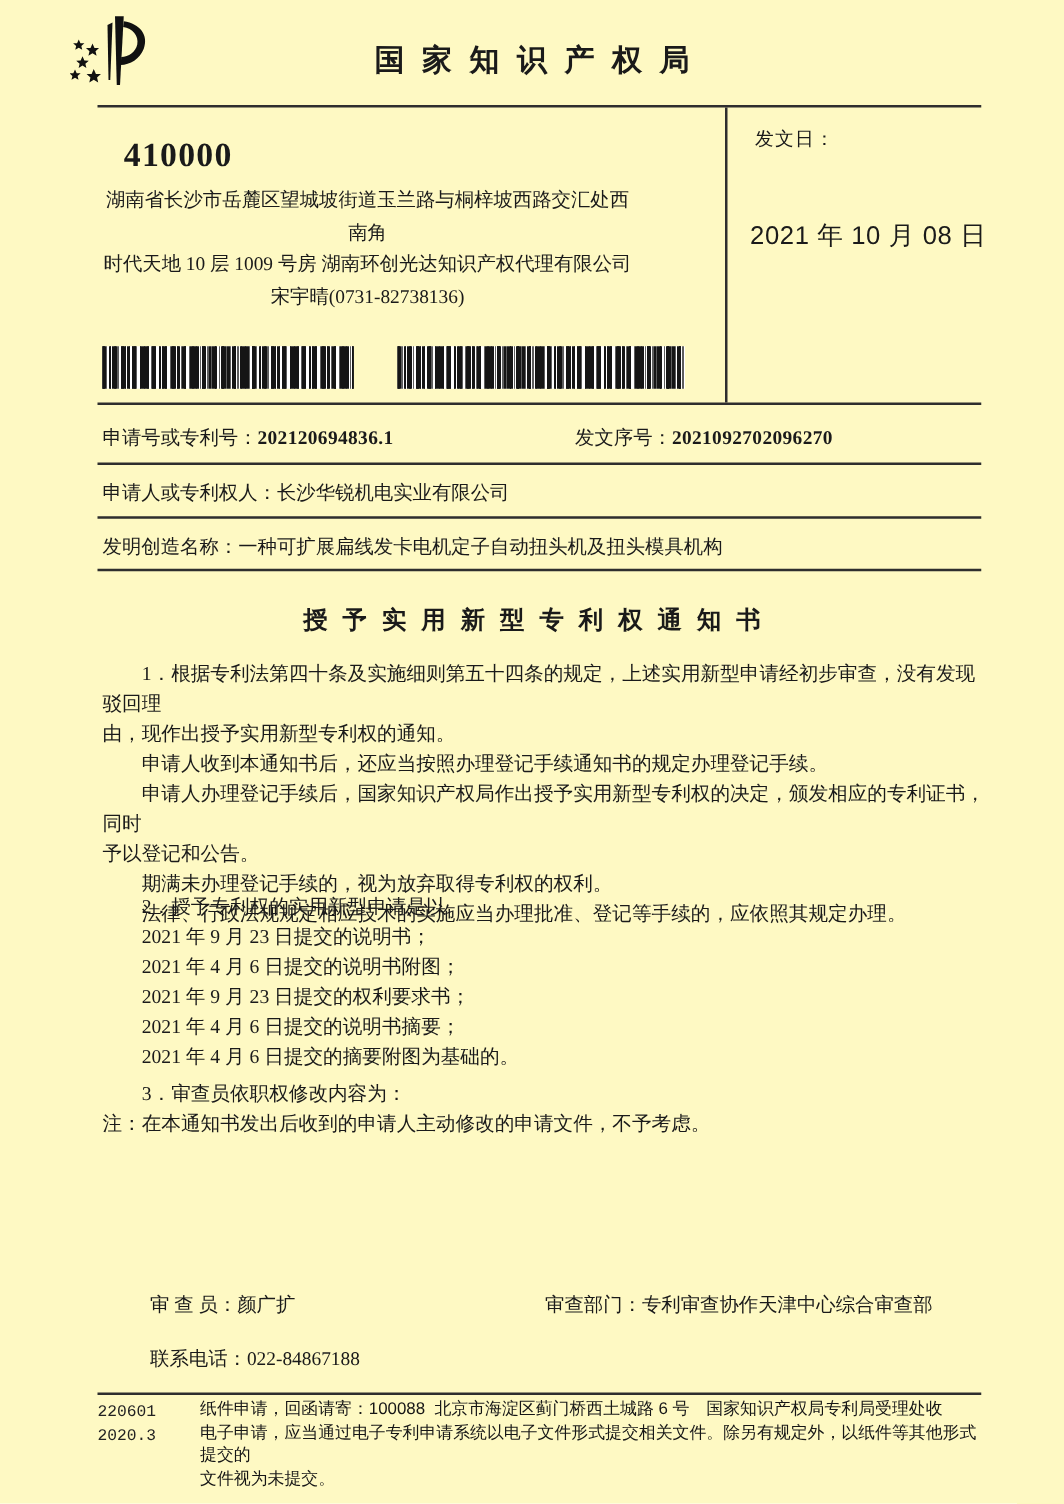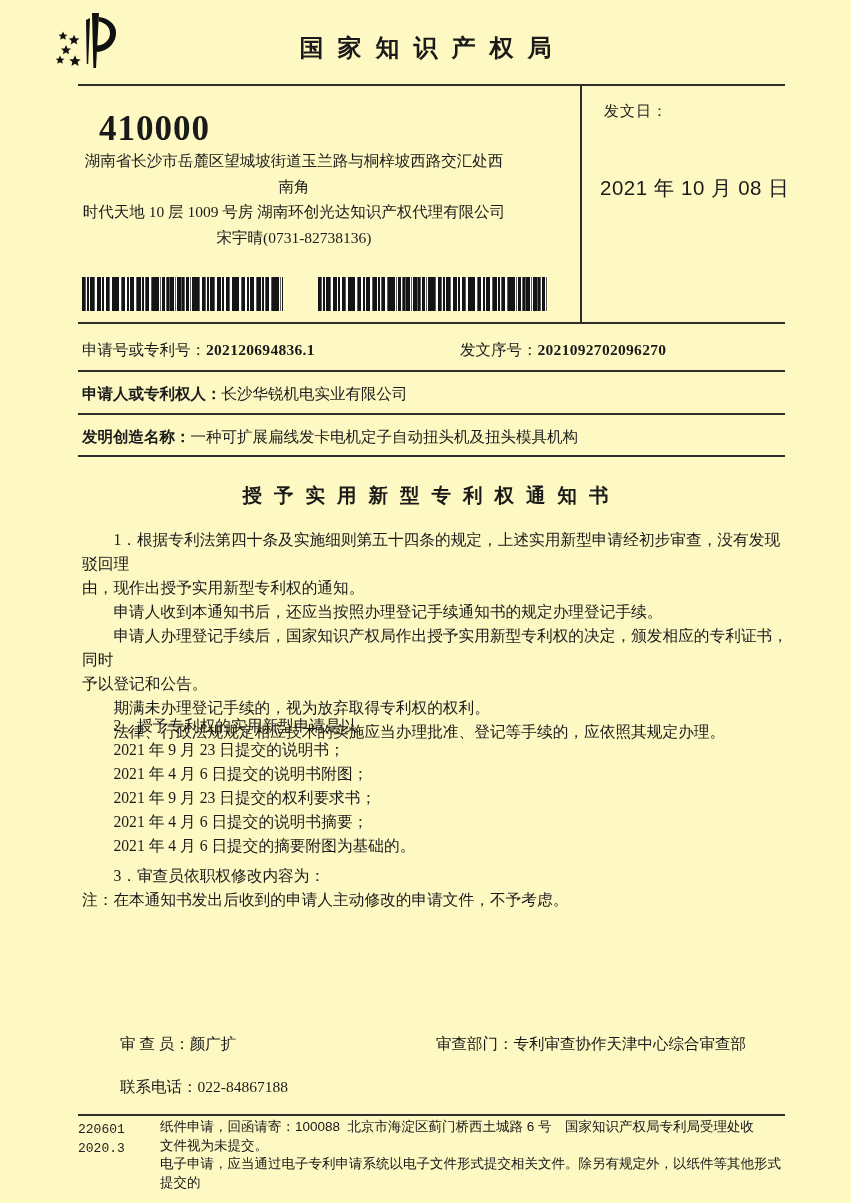--- a/index.html
+++ b/index.html
@@ -13,21 +13,21 @@
   }
   .rule{position:absolute;background:#2e2e2e;}
   
   .org-title{
     position:absolute;top:32px;left:0;width:100%;
     text-align:center;font-size:24px;font-weight:bold;
     letter-spacing:14px;text-indent:14px;
   }
   .logo{position:absolute;left:56px;top:12px;width:72px;height:62px;}
   
-  .postcode{position:absolute;left:99px;top:109px;font-size:35px;font-weight:bold;letter-spacing:1px;}
+  .postcode{position:absolute;left:99px;top:109px;font-size:27px;font-weight:bold;letter-spacing:1px;}
   .addr{
     position:absolute;left:80px;top:148px;width:428px;
     text-align:center;font-size:15.5px;line-height:25.5px;
   }
   
   .date-box{position:absolute;left:580px;top:86px;width:205px;height:236px;border-left:2px solid #2e2e2e;}
   .date-label{position:absolute;left:22px;top:16px;font-size:15px;letter-spacing:1px;}
   .date-value{
     position:absolute;left:18px;top:88px;font-size:20.5px;
     font-family:"Liberation Sans","DejaVu Sans",sans-serif;
@@ -40,21 +40,21 @@
       repeating-linear-gradient(90deg,#151515 0 2px,transparent 2px 5px),
       repeating-linear-gradient(90deg,#151515 0 3px,transparent 3px 8px),
       repeating-linear-gradient(90deg,rgba(40,40,40,.75) 0 1px,transparent 1px 3px);
     background-color:#fff;
   }
   .bc1{left:82px;width:201px;}
   .bc2{left:318px;width:230px;}
   
   .meta-row{position:absolute;left:82px;width:706px;font-size:15.5px;white-space:nowrap;}
   .meta-row .lbl{font-weight:normal;}
-  .meta-row .lbl-b{font-weight:bold;}
+  .meta-row .lbl-b{font-weight:normal;}
   .meta-row .val-b{font-weight:bold;letter-spacing:.3px;}
   .pair2{position:absolute;left:378px;top:0;}
   
   .notice-title{
     position:absolute;top:482px;left:0;width:100%;text-align:center;
     font-size:19.5px;font-weight:bold;letter-spacing:12px;text-indent:12px;font-family:Liberation Mono, monospace;
   }
   
   .body-block{position:absolute;left:82px;width:707px;font-size:15.7px;}
   .body-block .line{line-height:24px;white-space:pre-wrap;}
@@ -171,17 +171,17 @@
     <span>联系电话：</span><span>022-84867188</span>
   </div>
 
   <div class="rule" style="left:78px;top:1114px;width:707px;height:2px;"></div>
   <div class="foot-codes">
     <div>220601</div>
     <div>2020.3</div>
   </div>
   <div class="foot-notes">
       <div class="line">纸件申请，回函请寄：100088  北京市海淀区蓟门桥西土城路 6 号　国家知识产权局专利局受理处收</div>
+      <div class="line">电子申请，应当通过电子专利申请系统以电子文件形式提交相关文件。除另有规定外，以纸件等其他形式提交的</div>
       <div class="line">文件视为未提交。</div>
-      <div class="line">电子申请，应当通过电子专利申请系统以电子文件形式提交相关文件。除另有规定外，以纸件等其他形式提交的</div>
     </div>
 
 </div>
 
 </body></html>

